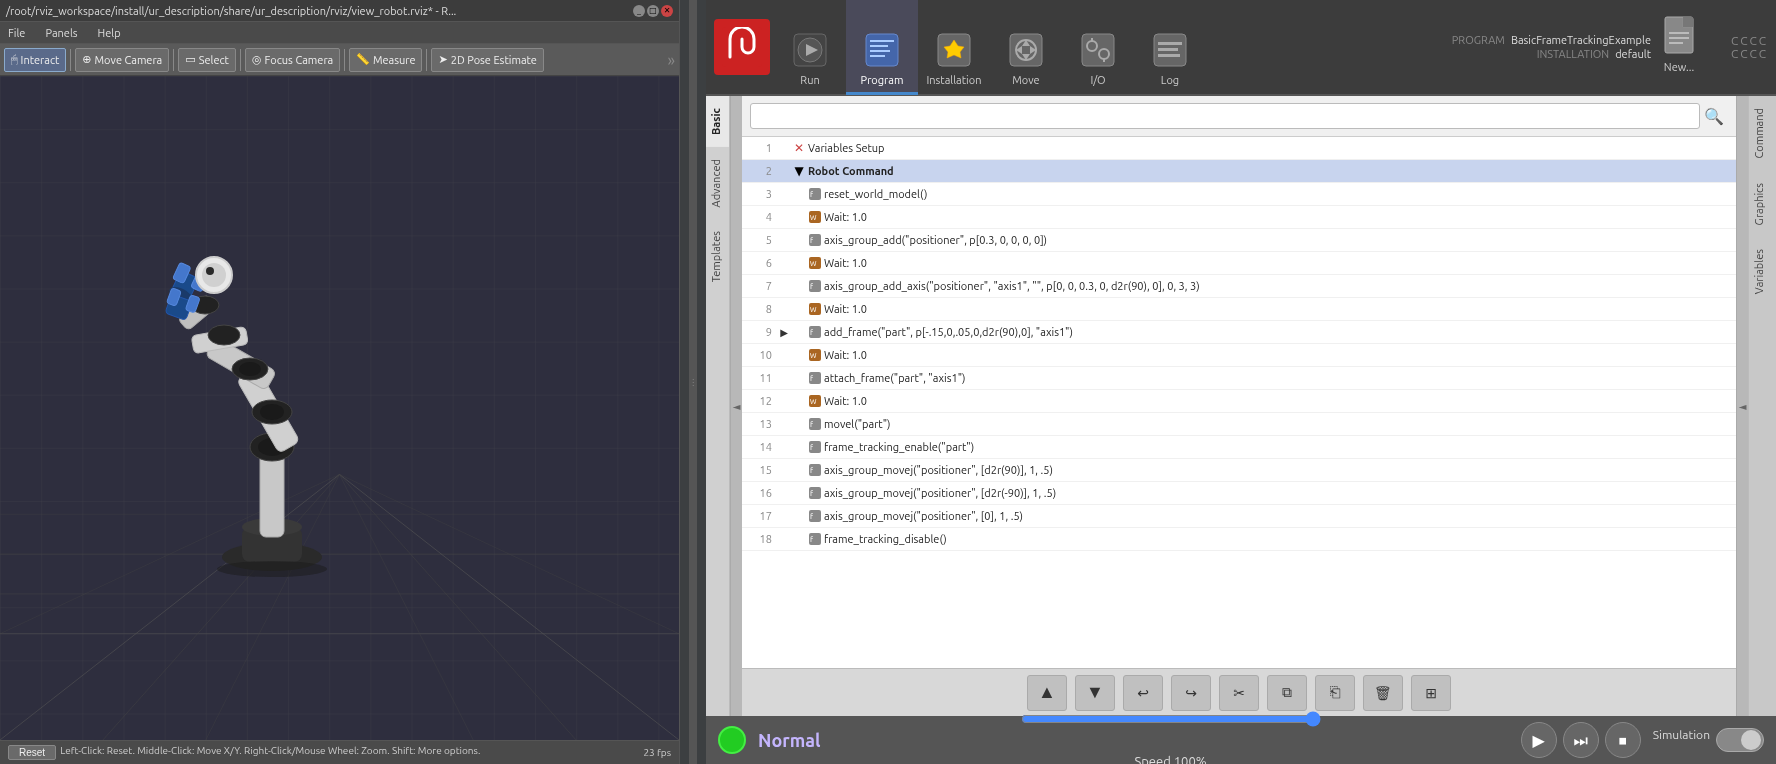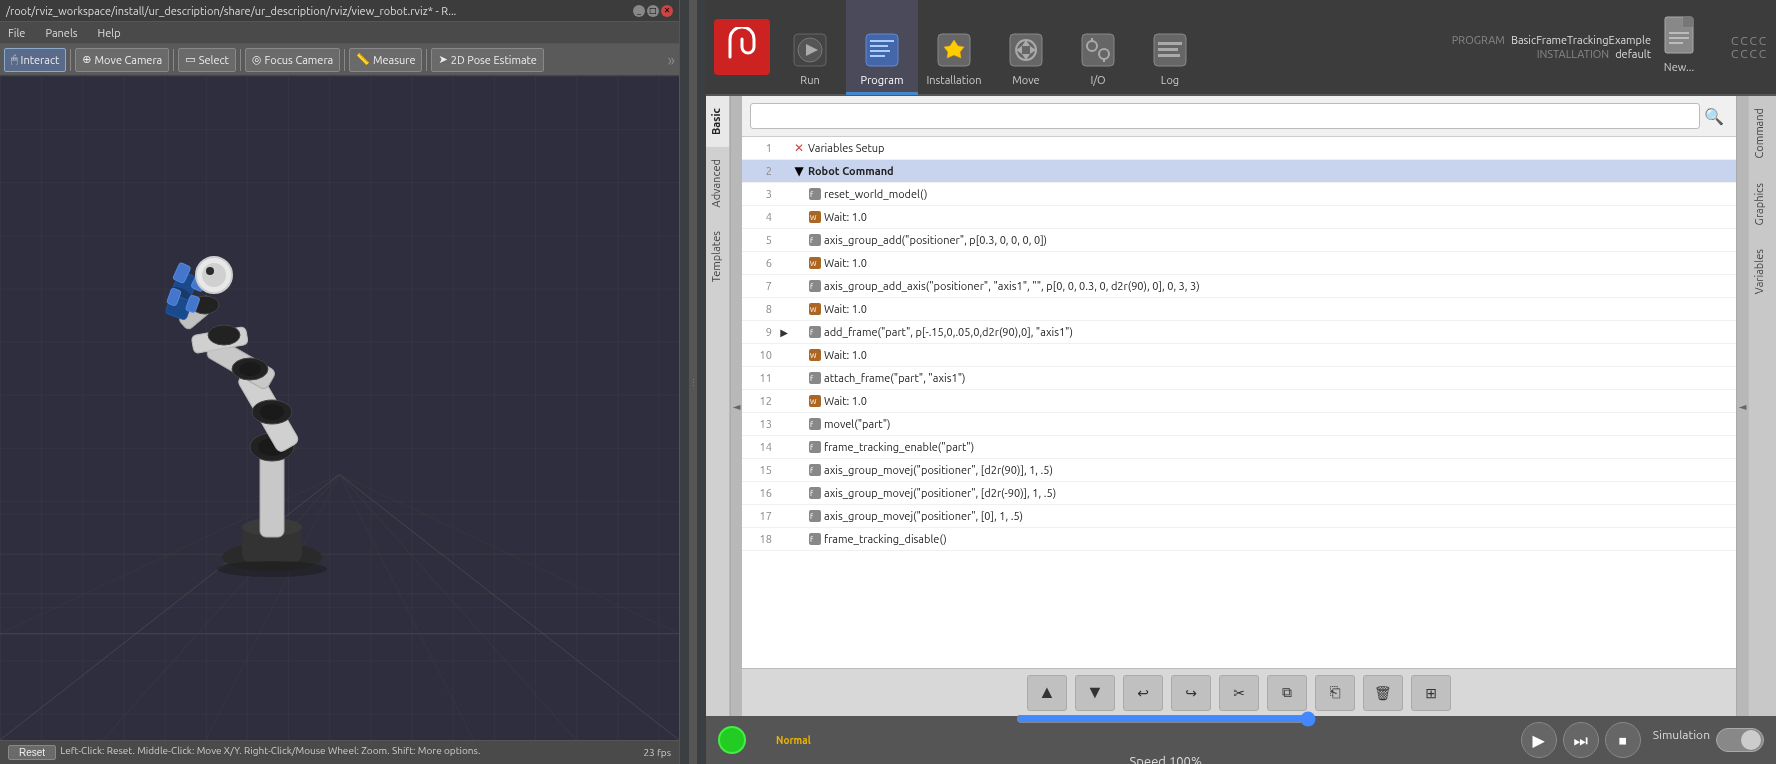--- a/index.html
+++ b/index.html
@@ -67,21 +67,21 @@
     .tree-cell { font-size: 11px; color: #222; white-space: nowrap; overflow: hidden; text-overflow: ellipsis; }
     .tree-pointer { width: 12px; flex-shrink: 0; color: #333; text-align: center; font-size: 10px; }
 
     
     .program-toolbar { background: #d8d8d8; display: flex; align-items: center; justify-content: center; gap: 8px; padding: 6px 8px; border-top: 1px solid #bbb; height: 48px; }
     .prog-btn { width: 40px; height: 36px; background: #c0c0c0; border: 1px solid #aaa; border-radius: 3px; display: flex; align-items: center; justify-content: center; cursor: pointer; font-size: 18px; color: #333; }
 
     
     .ur-statusbar { background: #555; display: flex; align-items: center; height: 48px; padding: 0 12px; gap: 12px; }
     .status-led { width: 28px; height: 28px; border-radius: 50%; background: #22cc22; border: 2px solid #44ee44; flex-shrink: 0; }
-    .status-label { color: #eab308; font-size: 10px; font-weight: bold; margin-left: 18px; }
+    .status-label { color: #c4b5fd; font-size: 18px; font-weight: bold; }
     .speed-slider-container { flex: 1; display: flex; align-items: center; justify-content: center; flex-direction: column; gap: 2px; }
     .speed-slider { width: 300px; height: 14px; accent-color: #4488ff; cursor: pointer; }
     .speed-label { color: #ddd; font-size: 13px; margin-top: 26px; }
     .playback-controls { display: flex; gap: 6px; align-items: center; margin-left: auto; }
     .play-btn { width: 36px; height: 36px; background: #666; border: 1px solid #888; border-radius: 50%; display: flex; align-items: center; justify-content: center; cursor: pointer; color: #fff; font-size: 16px; }
     .simulation-toggle { display: flex; align-items: flex-start; gap: 6px; color: #ddd; font-size: 12px; }
     .toggle-switch { width: 48px; height: 24px; background: #888; border-radius: 12px; position: relative; cursor: pointer; border: 1px solid #aaa; }
     .toggle-knob { width: 20px; height: 20px; background: #ccc; border-radius: 50%; position: absolute; top: 1px; right: 2px; }
 
     

